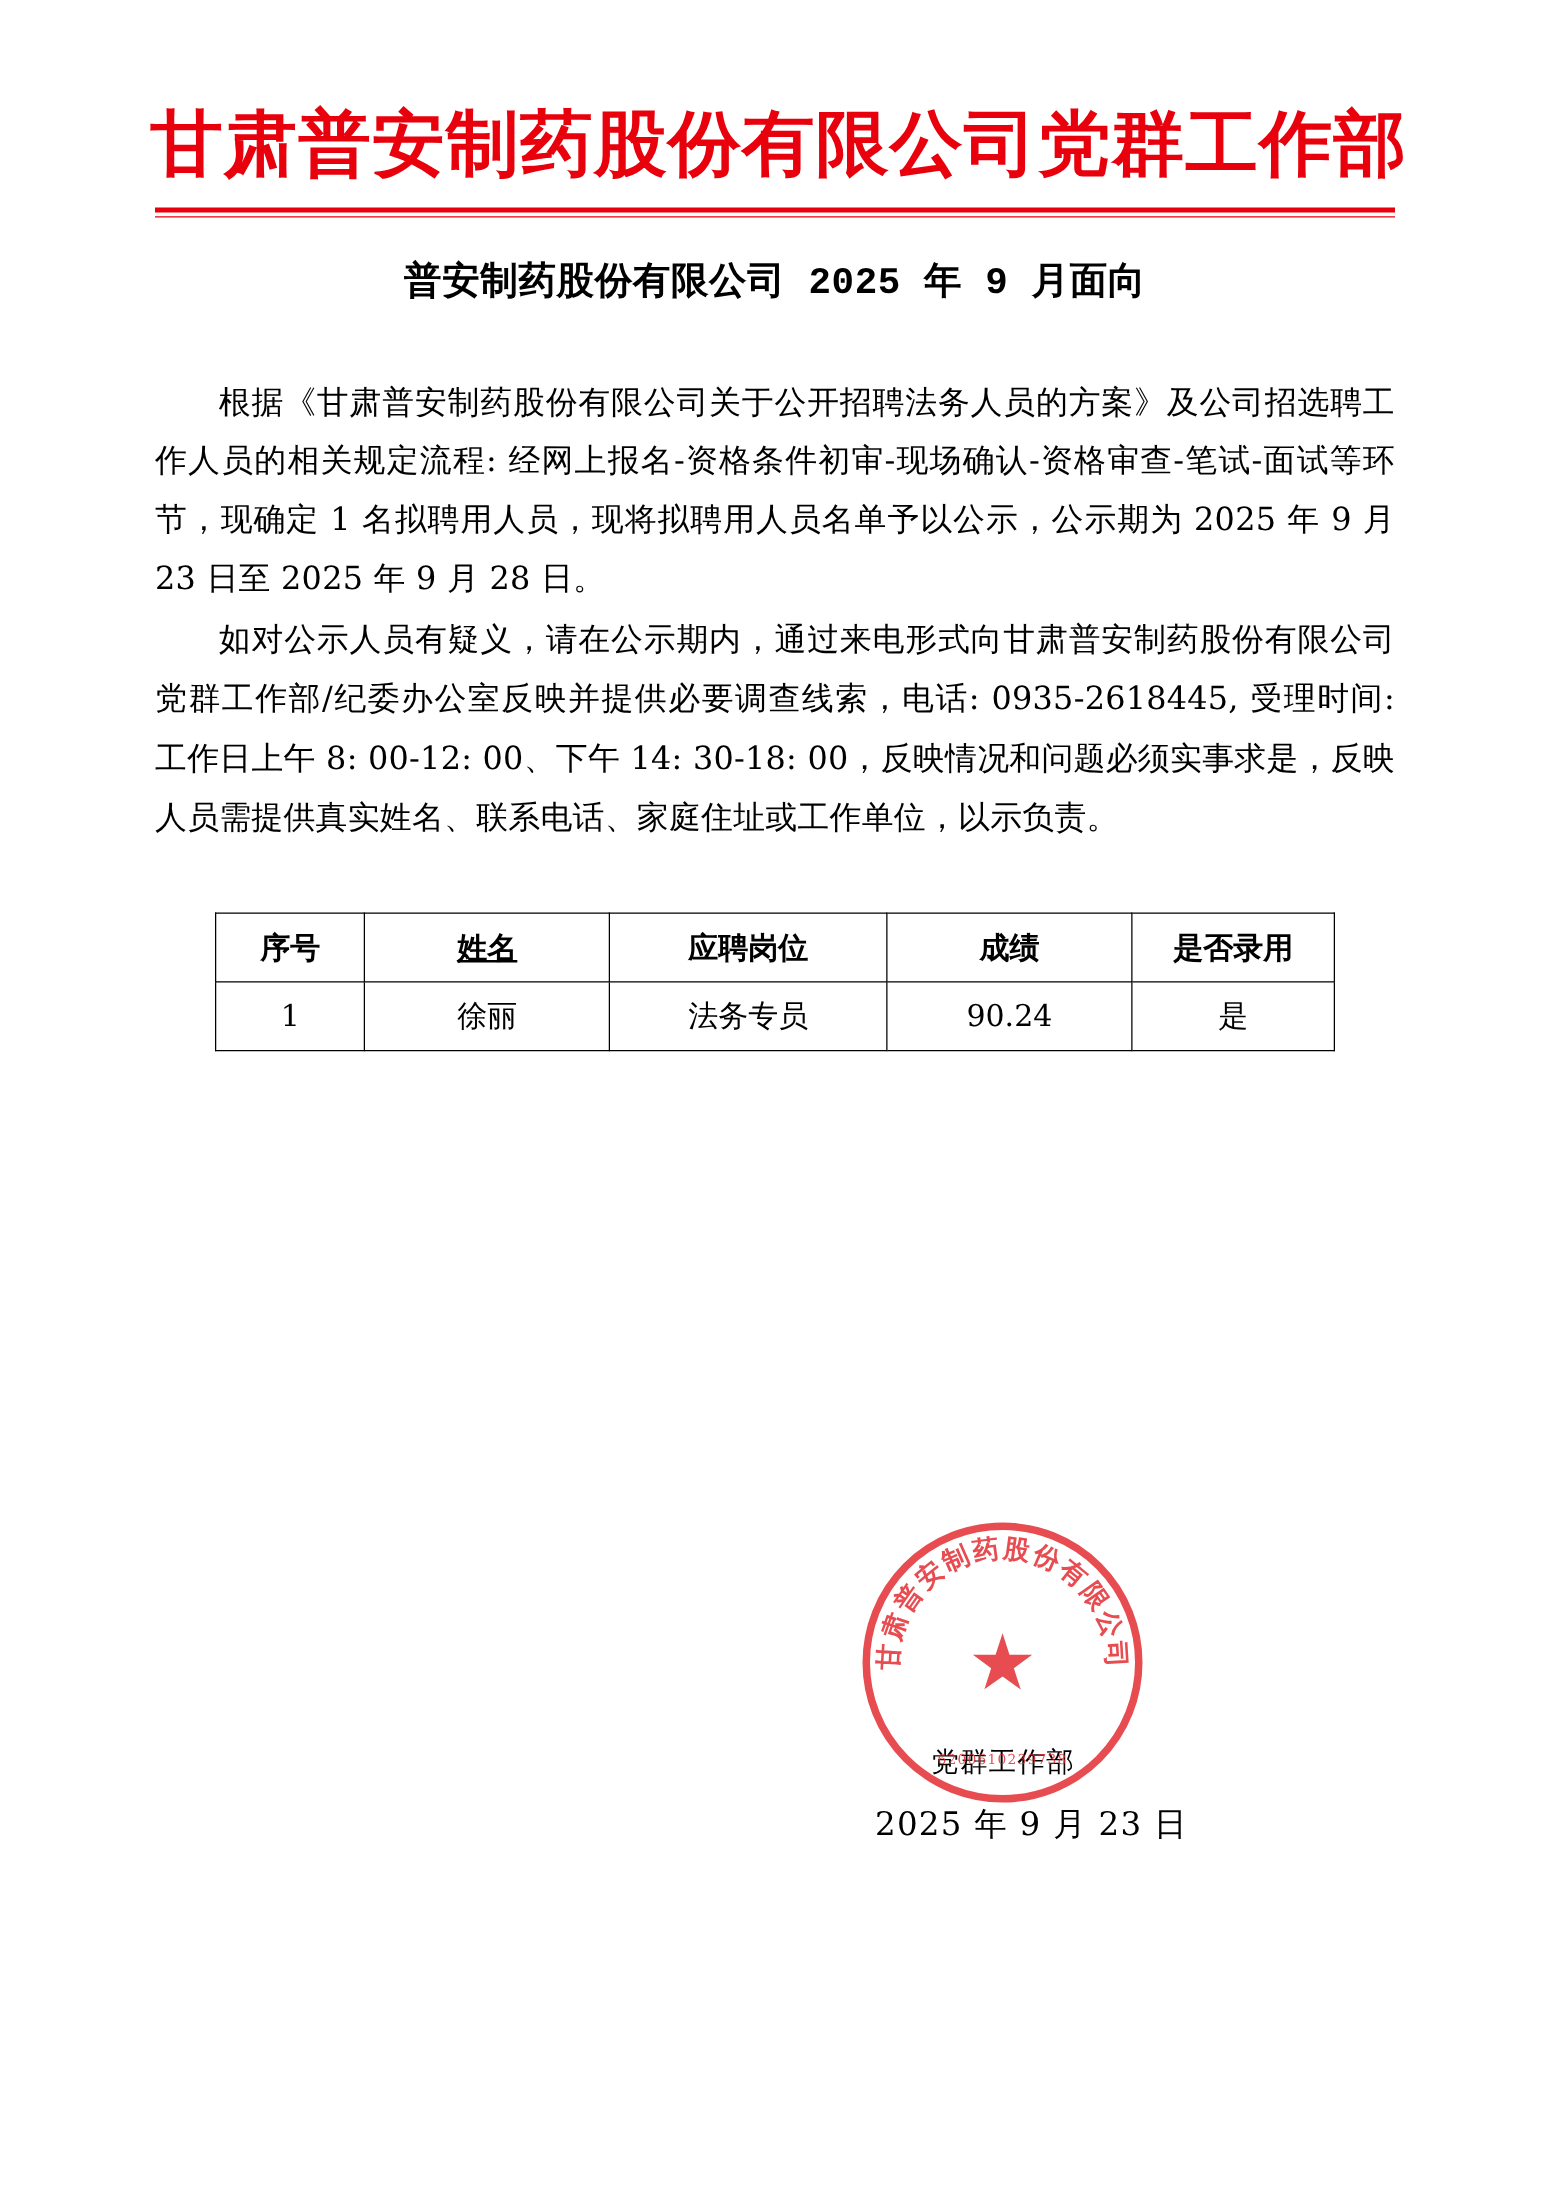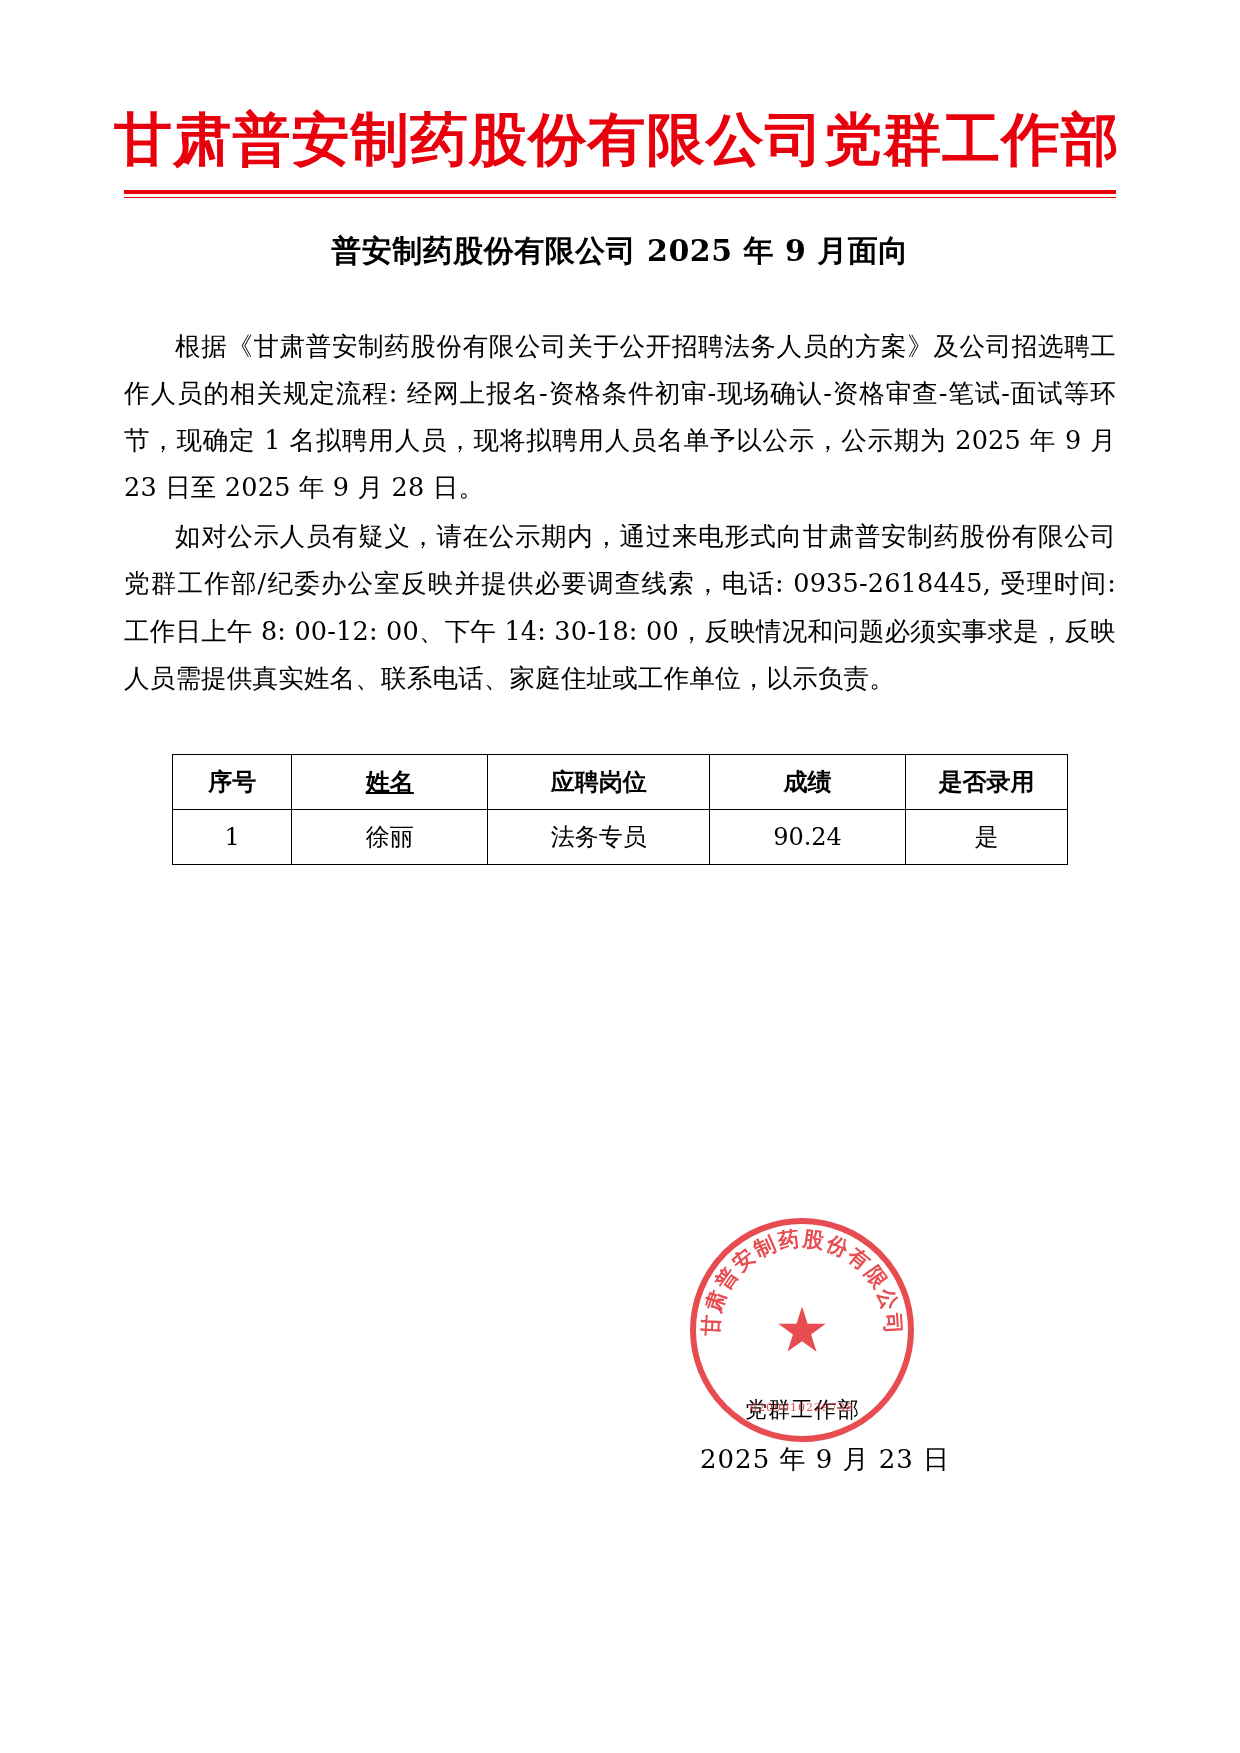--- a/index.html
+++ b/index.html
@@ -19,22 +19,22 @@
   .page {
     position: relative;
     width: 1240px;
     height: 1753px;
     box-sizing: border-box;
     padding: 0 124px;
   }
 
   
   .letterhead {
-    padding-top: 106px;
-    text-align: left;
+    padding-top: 82px;
+    text-align: right;
   }
   .letterhead-title {
     color: #e8000d;
     font-family: "DejaVu Serif", "Liberation Serif", serif;
     font-weight: 700;
     font-size: 57px;
     letter-spacing: 1px;
     line-height: 1.15;
     white-space: nowrap;
     transform: scaleX(1.02);
@@ -54,20 +54,21 @@
   .doc-title {
     margin-top: 30px;
     text-align: center;
     font-weight: 700;
     font-size: 30px;
     line-height: 1.55;
     letter-spacing: 0.5px;
   }
   .doc-title .line {
     display: block;
+    font-family: Liberation Mono, monospace;
   }
 
   
   .body-text {
     margin-top: 48px;
     font-size: 25.5px;
     line-height: 1.85;
     text-align: justify;
     text-justify: inter-ideograph;
     letter-spacing: 0.2px;

